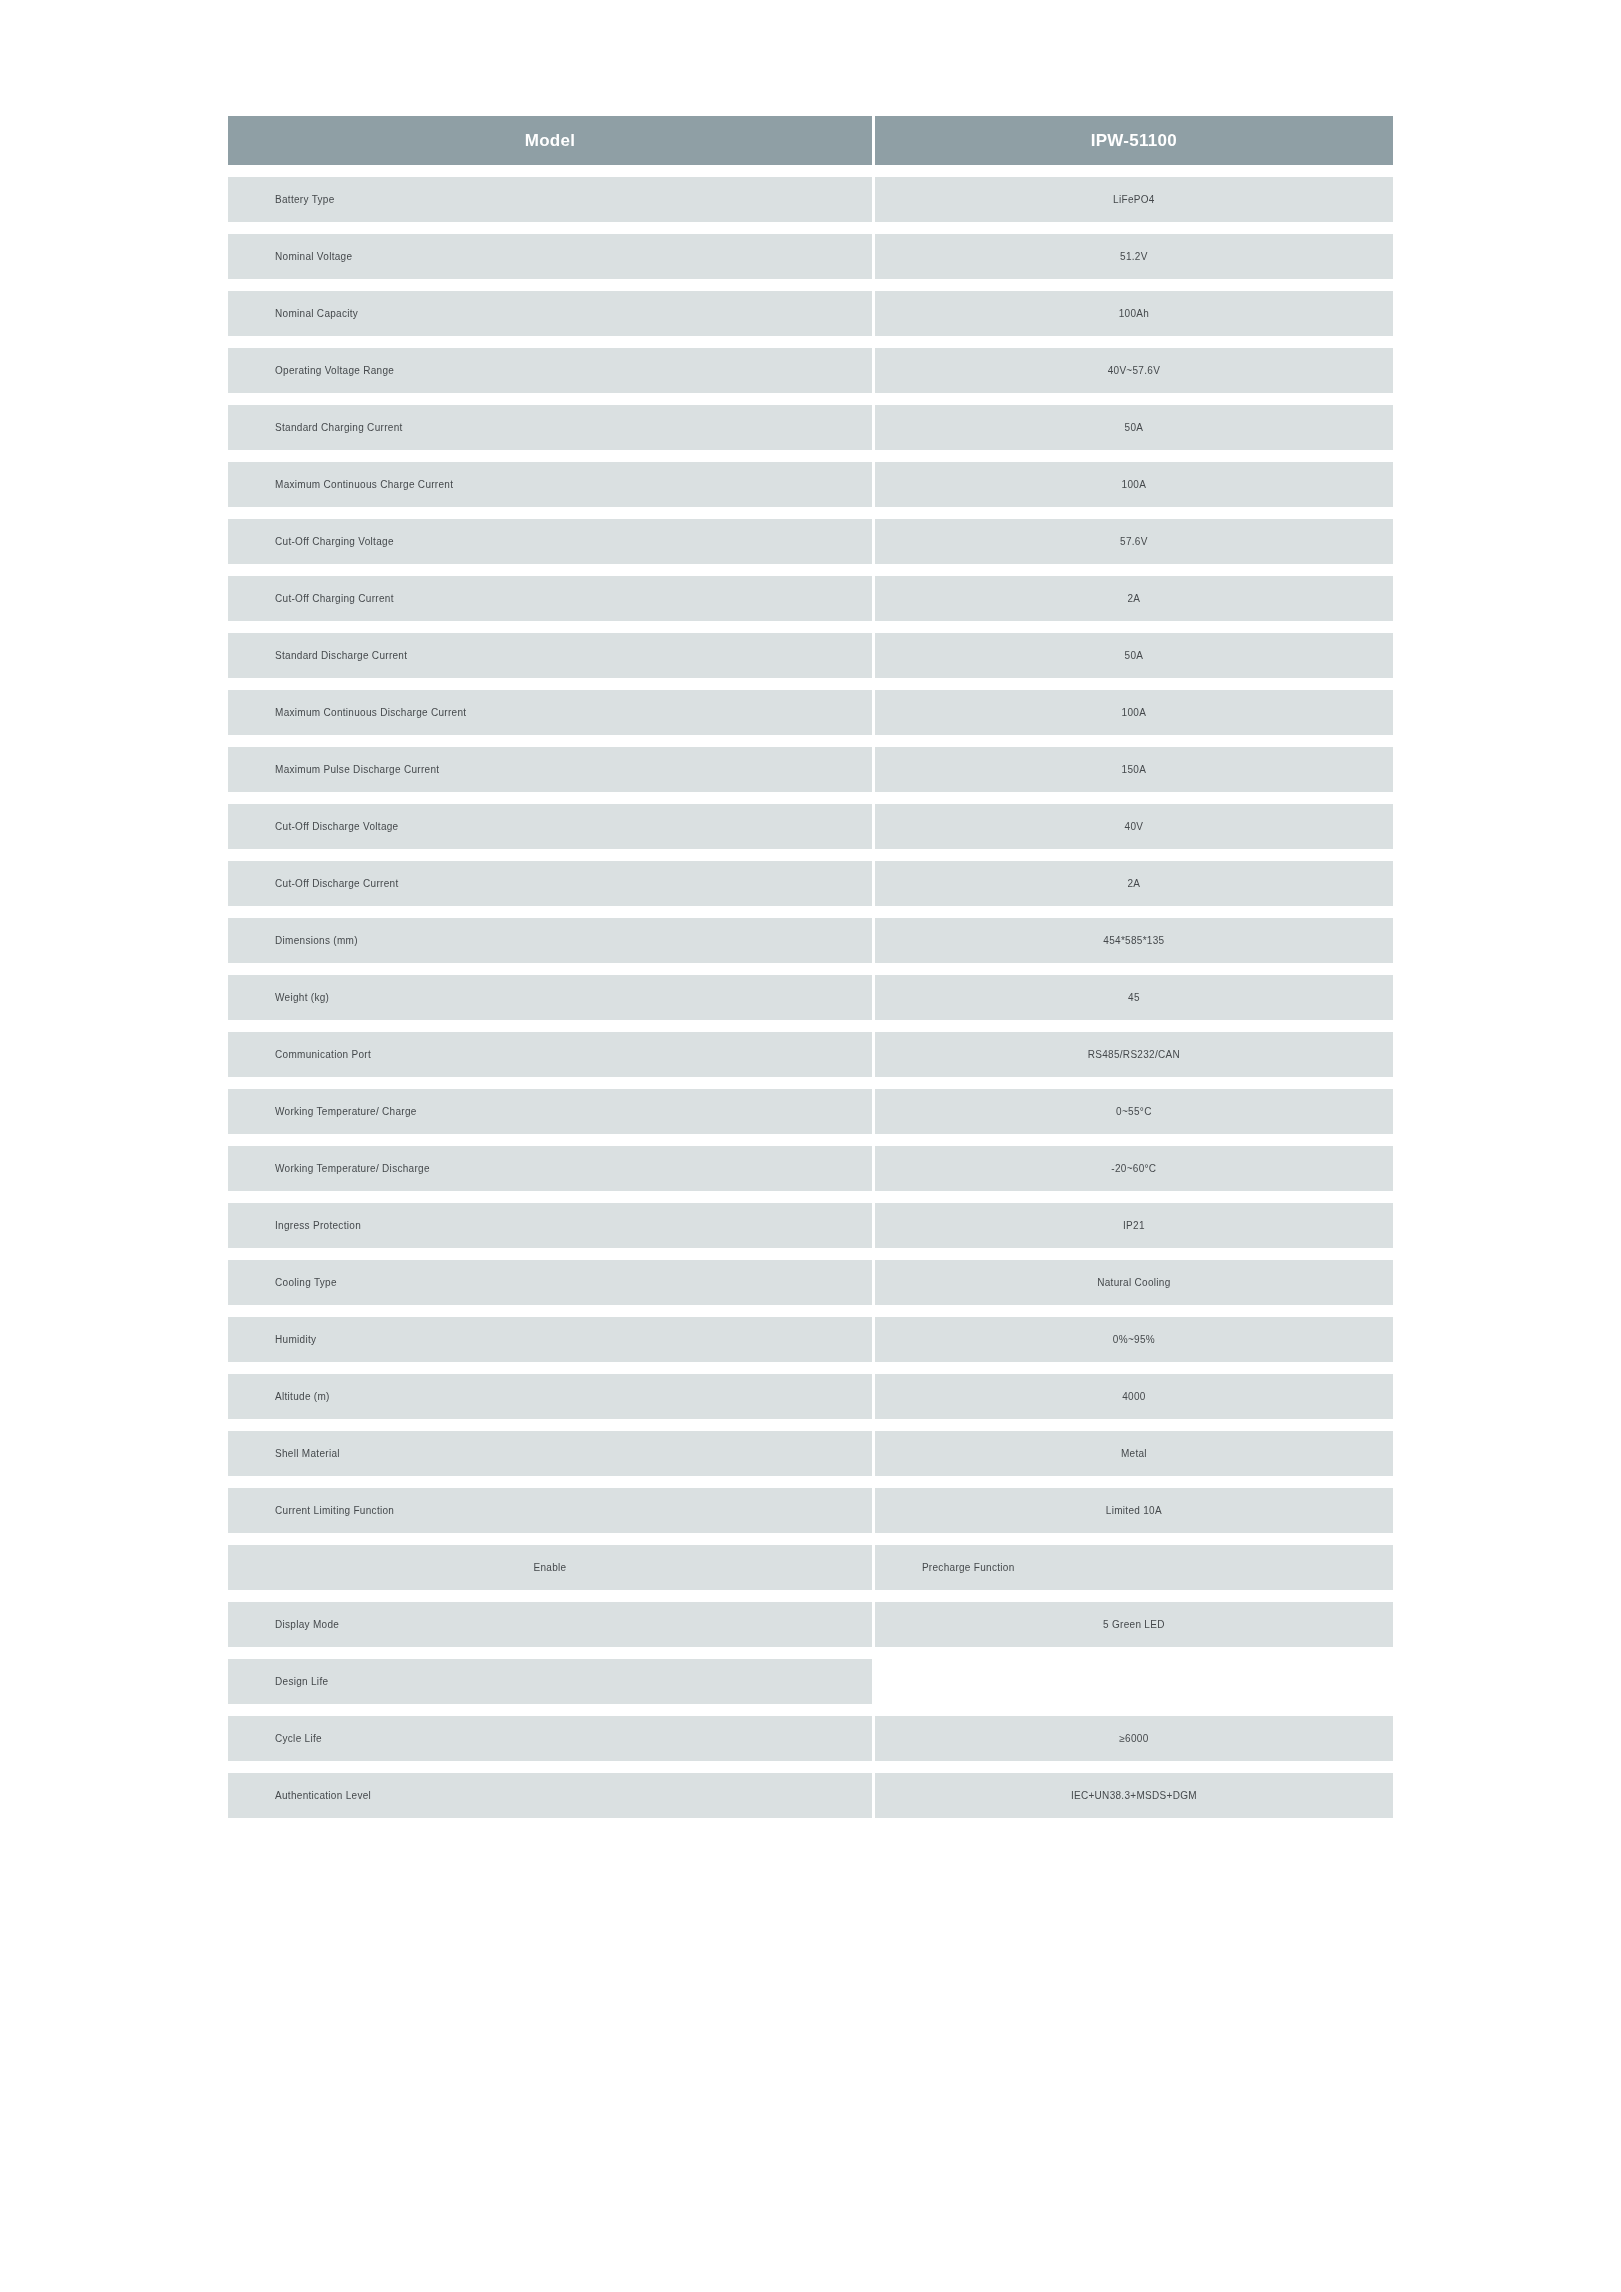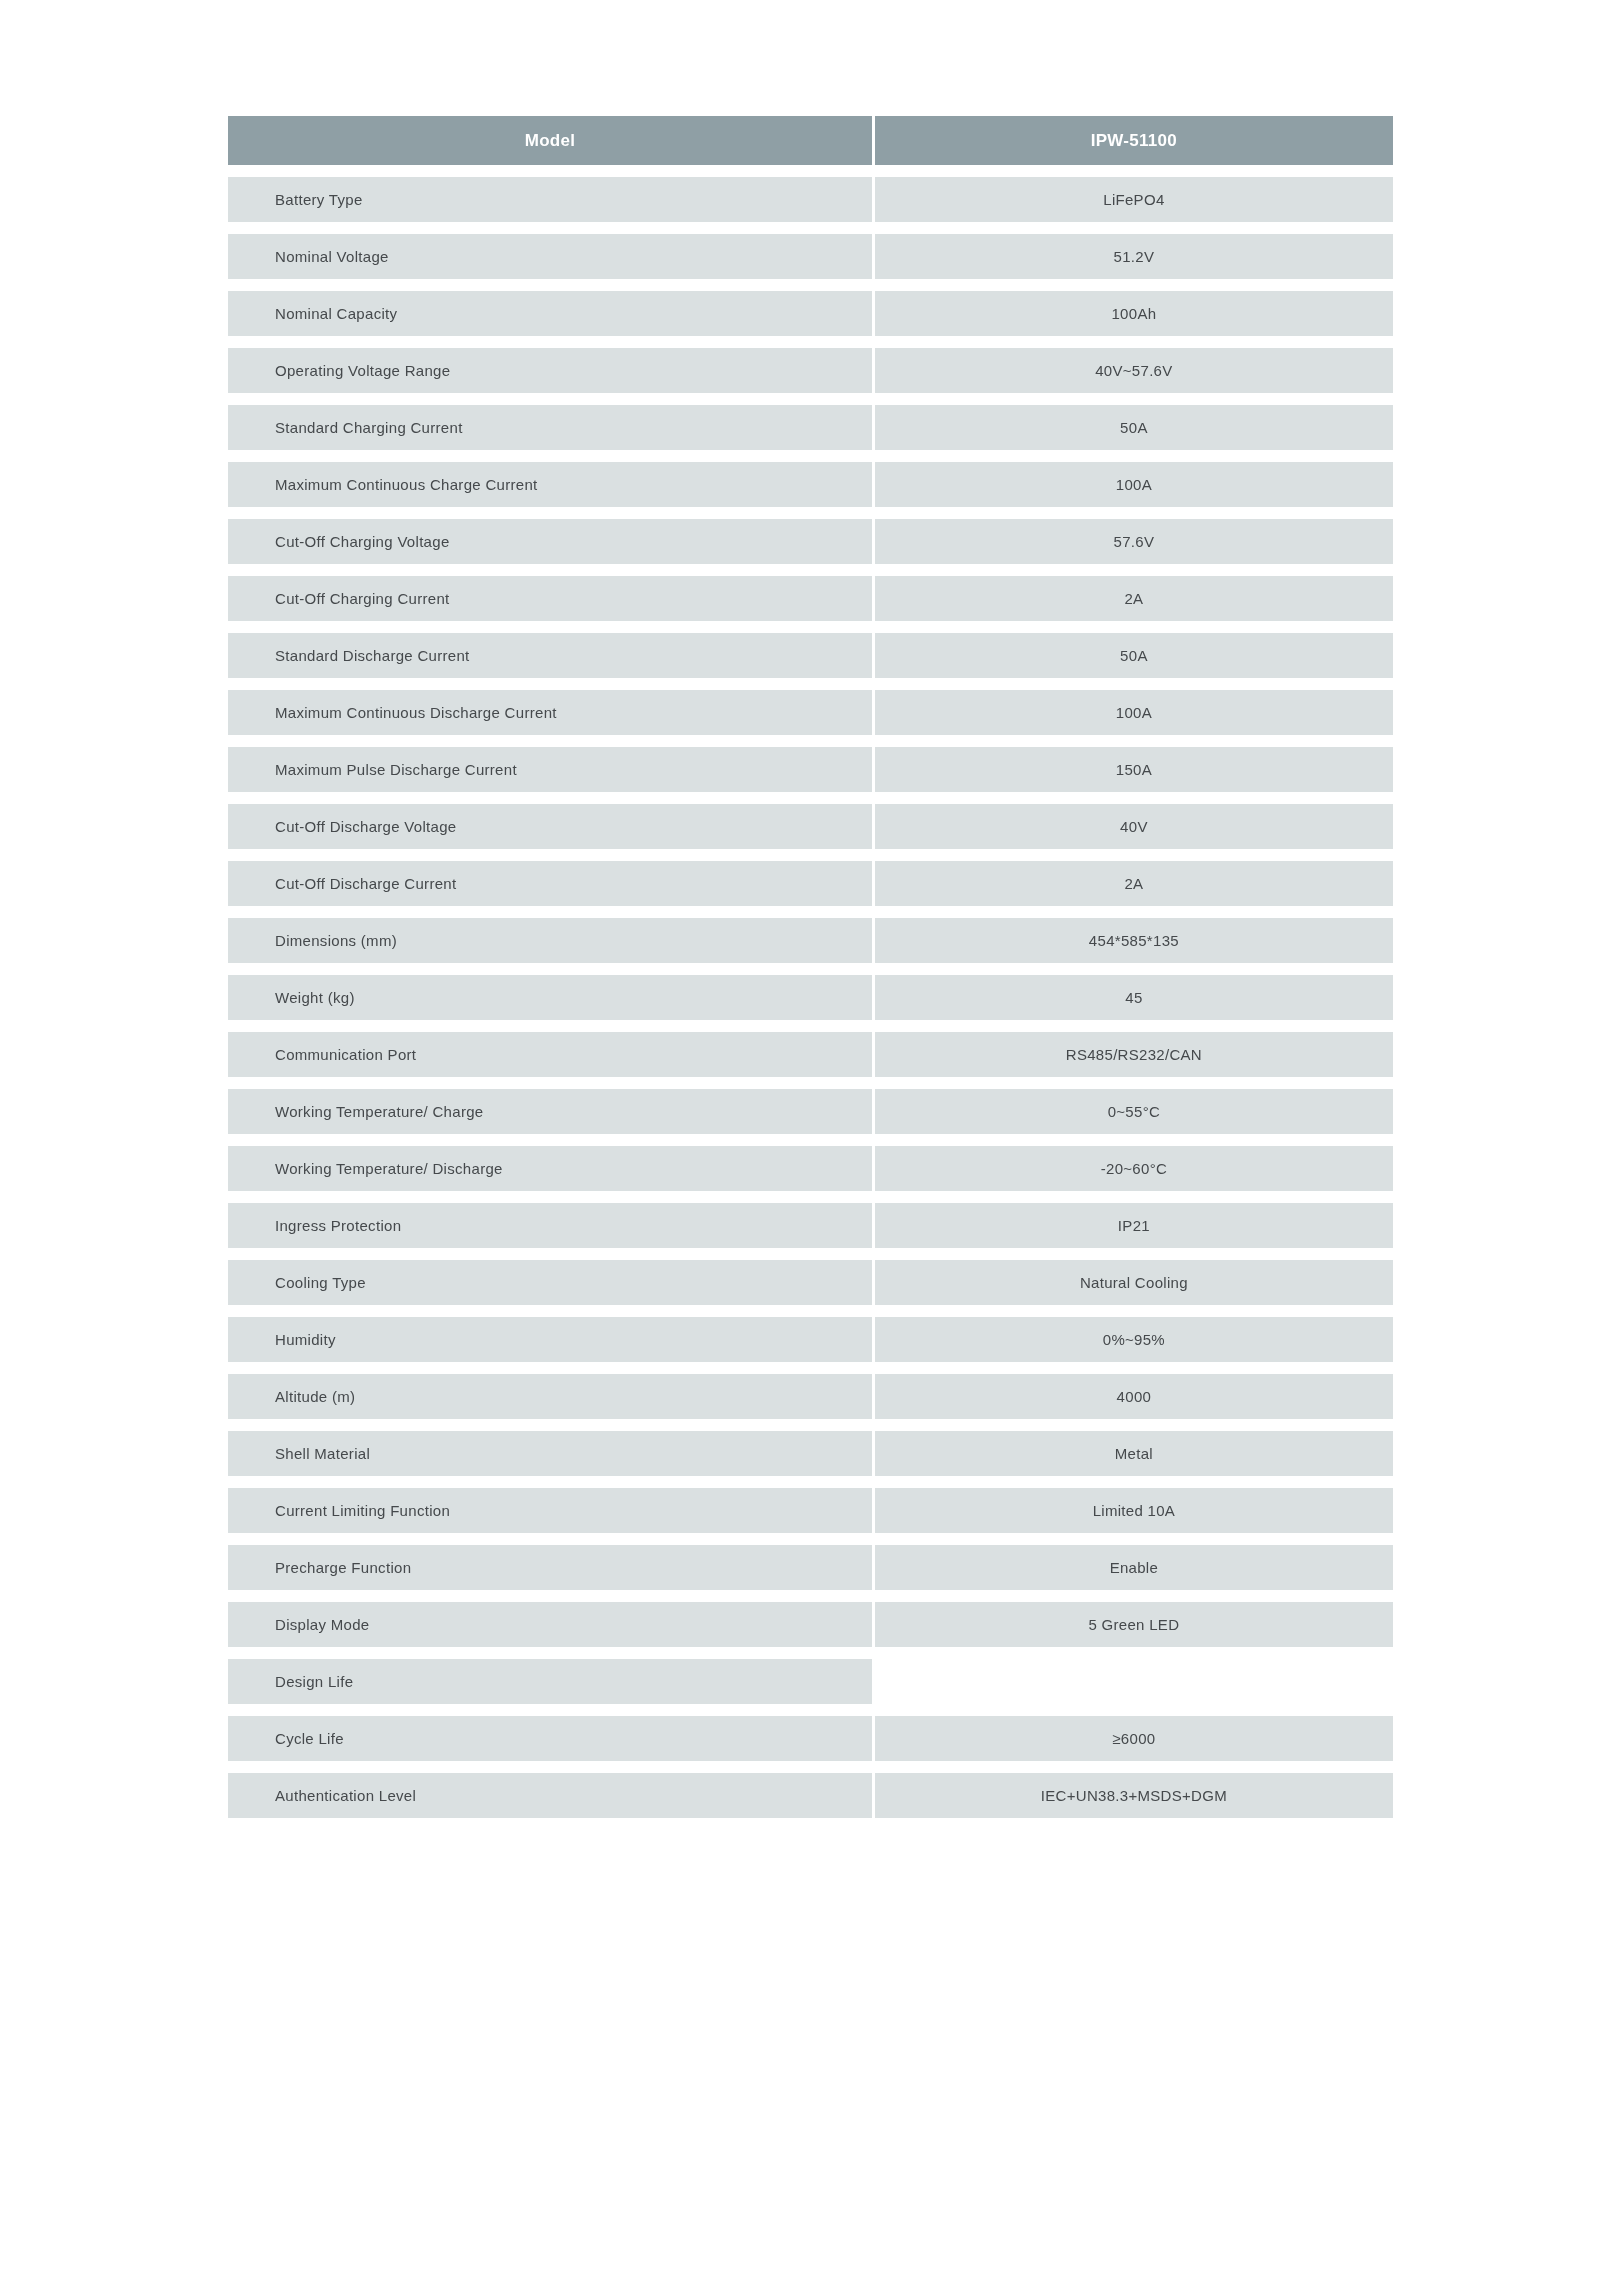--- a/index.html
+++ b/index.html
@@ -48,21 +48,21 @@
     background: var(--header-bg);
     color: var(--header-text);
     font-size: 17px;
     font-weight: bold;
     justify-content: center;
     letter-spacing: 0.3px;
   }
   .body .cell {
     background: var(--row-bg);
     color: var(--label-text);
-    font-size: 15px;
+    font-size: 10px;
     letter-spacing: 0.3px;
   }
   .body .cell.label {
     justify-content: flex-start;
     padding-left: 47px;
   }
   .body .cell.value {
     justify-content: center;
     text-align: center;
   }
@@ -192,22 +192,22 @@
     <div class="cell label">Shell Material</div>
     <div class="cell value">Metal</div>
   </div>
 
   <div class="trow body">
     <div class="cell label">Current Limiting Function</div>
     <div class="cell value">Limited 10A</div>
   </div>
 
   <div class="trow body">
+    <div class="cell value">Enable</div>
     <div class="cell label">Precharge Function</div>
-    <div class="cell value">Enable</div>
   </div>
 
   <div class="trow body">
     <div class="cell label">Display Mode</div>
     <div class="cell value">5 Green LED</div>
   </div>
 
   <div class="trow body">
     <div class="cell label">Design Life</div>
   </div>

